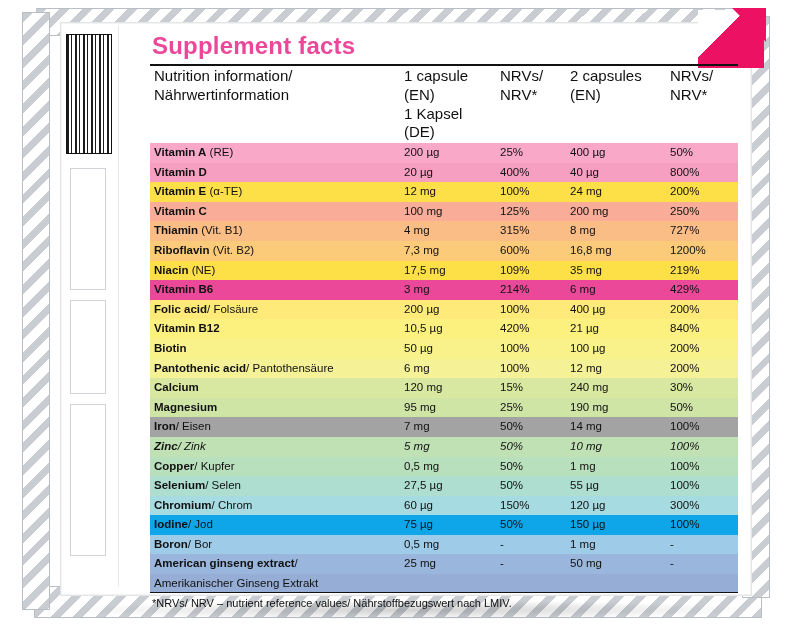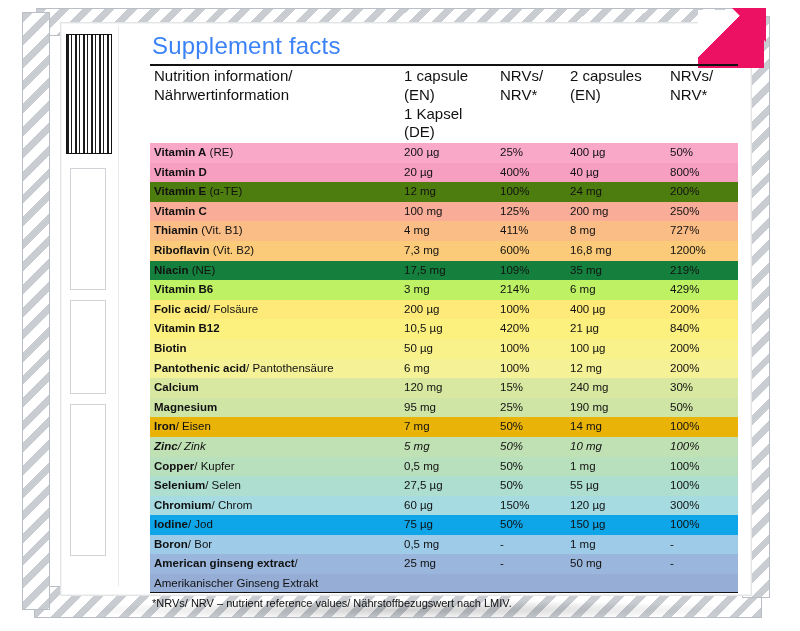--- a/index.html
+++ b/index.html
@@ -79,21 +79,21 @@
     position:absolute;left:60px;top:600px;width:700px;height:20px;
     background:radial-gradient(ellipse at center,rgba(0,0,0,.18) 0%,rgba(0,0,0,0) 70%);
   }
 
   
   #label{
     position:absolute;
     left:150px;top:24px;width:588px;height:546px;
   }
   .title{
-    font-size:24px;font-weight:normal;color:#3b82f6;
+    font-size:24px;font-weight:bold;color:#ec4899;
     letter-spacing:.2px;margin:8px 0 4px 2px;
   }
   .rule{height:2px;background:#111;width:100%;margin:2px 0 0 0;}
   .rule-thin{height:1px;background:#111;width:100%;}
 
   table.facts{
     border-collapse:collapse;width:100%;table-layout:fixed;
     font-size:11.5px;color:#111;
   }
   table.facts td,table.facts th{
@@ -107,34 +107,34 @@
 
   thead td{font-size:15px;line-height:1.25;padding-top:5px;padding-bottom:5px;color:#111;}
 
   tbody tr td{height:17.6px;line-height:17.6px;padding-top:0;padding-bottom:0;}
   .nm b{font-weight:bold;}
   .nm span.reg{font-weight:normal;}
 
   
   .g-vit-a{background:#f9a8c8;}
   .g-vit-b{background:#f79fc0;}
-  .g-vit-c{background:#4d7c0f;border-radius:8px;}
+  .g-vit-c{background:#fde047;border-radius:8px;}
   .g-vit-d{background:#f9ad98;}
   .g-vit-e{background:#fbbd86;margin-top:8px;}
   .g-vit-f{background:#fccb79;}
-  .g-vit-g{background:#15803d;}
-  .g-vit-h{background:#bef264;margin-top:47px;}
+  .g-vit-g{background:#fde047;}
+  .g-vit-h{background:#ec4899;margin-top:47px;}
   .g-vit-i{background:#fdea78;}
   .g-vit-j{background:#fcf07f;}
   .g-vit-k{background:#f9f28b;}
   .g-vit-l{background:#f4f196;}
 
   .g-min-a{background:#d9e8a0;}
   .g-min-b{background:#cfe5a6;}
-  .g-min-c{background:#eab308;}
+  .g-min-c{background:#a3a3a3;}
   .g-min-d{background:#c0e1b4;font-style:italic;}
   .g-min-e{background:#b9e0bd;}
   .g-min-f{background:#b3dfc6;}
   .g-min-g{background:#addecf;}
 
   .g-tr-a{background:#a6dbe2;}
   .g-tr-b{background:#0ea5e9;}
   .g-tr-c{background:#9ecbe8;}
 
   .g-hb-a{background:#9ab6dc;}
@@ -229,21 +229,21 @@
           <tr class="g-vit-d">
             <td class="nm"><b>Vitamin C</b><span class="reg"></span></td>
             <td>100 mg</td>
             <td>125%</td>
             <td>200 mg</td>
             <td>250%</td>
           </tr>
           <tr class="g-vit-e">
             <td class="nm"><b>Thiamin</b><span class="reg"> (Vit. B1)</span></td>
             <td>4 mg</td>
-            <td>411%</td>
+            <td>315%</td>
             <td>8 mg</td>
             <td>727%</td>
           </tr>
           <tr class="g-vit-f">
             <td class="nm"><b>Riboflavin</b><span class="reg"> (Vit. B2)</span></td>
             <td>7,3 mg</td>
             <td>600%</td>
             <td>16,8 mg</td>
             <td>1200%</td>
           </tr>

